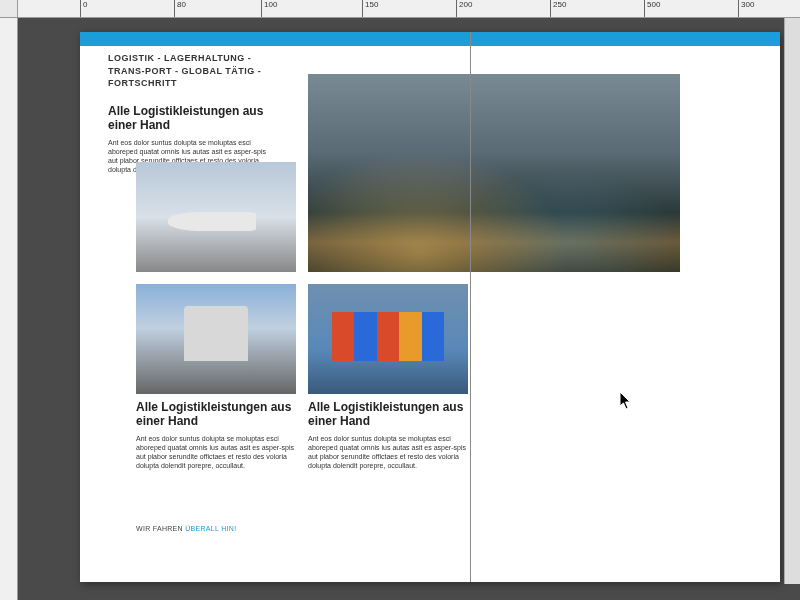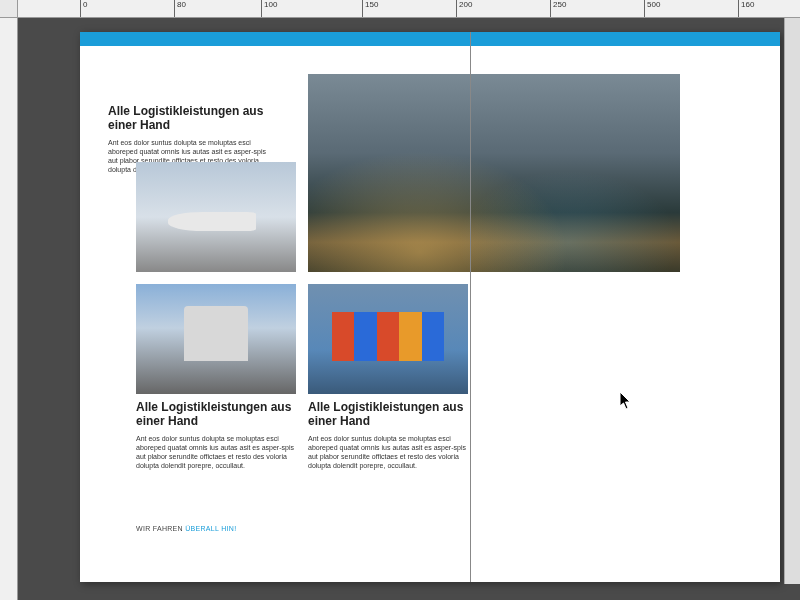--- a/index.html
+++ b/index.html
@@ -43,33 +43,34 @@
 <div class="ruler-corner"></div>
 
 <div class="ruler-h">
   <div class="tick" style="left:62px">0</div>
   <div class="tick" style="left:156px">80</div>
   <div class="tick" style="left:243px">100</div>
   <div class="tick" style="left:344px">150</div>
   <div class="tick" style="left:438px">200</div>
   <div class="tick" style="left:532px">250</div>
   <div class="tick" style="left:626px">500</div>
-  <div class="tick" style="left:720px">160</div>
+  <div class="tick" style="left:720px">300</div>
 </div>
 
 <div class="ruler-v"></div>
 
 <div class="scrollbar-v"></div>
 
 <div class="canvas-area">
   <div class="page">
     <div class="blue-bar"></div>
     <div class="page-fold"></div>
     <div class="content">
 
+      <div class="headline">LOGISTIK - LAGERHALTUNG - TRANS-PORT - GLOBAL TÄTIG - FORTSCHRITT</div>
 
       <div style="position:absolute;top:38px;left:0;width:160px">
         <div class="subhead">Alle Logistikleistungen aus einer Hand</div>
         <div class="body-text">Ant eos dolor suntus dolupta se moluptas esci aboreped quatat omnis ius autas asit es asper-spis aut plabor serundite offictaes et resto des voloria dolupta dolendit porepre, occullaut.</div>
       </div>
 
       <div class="img-box hero"></div>
       <div class="img-box plane"></div>
       <div class="img-box truck"></div>
       <div class="img-box ship"></div>

